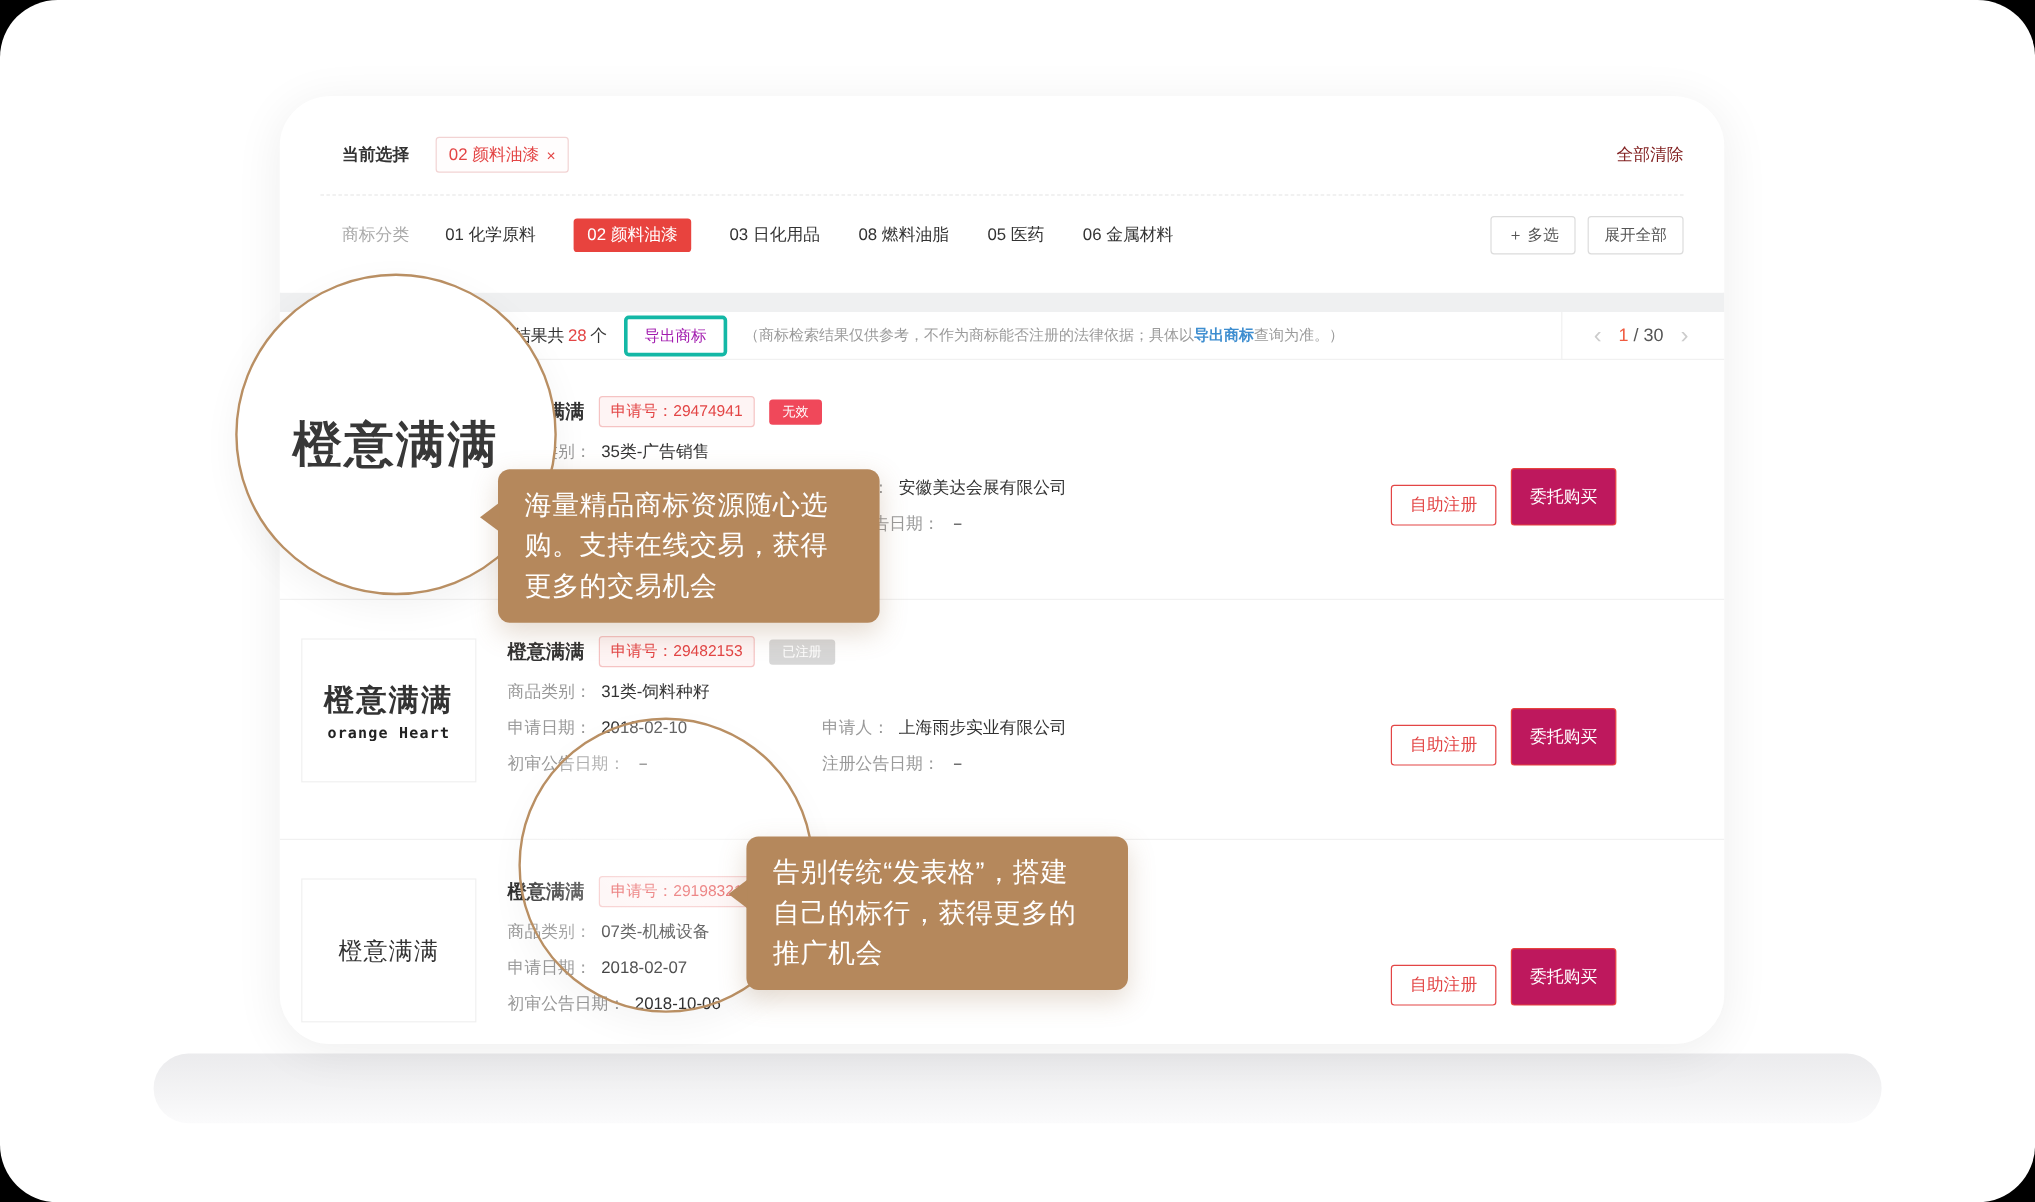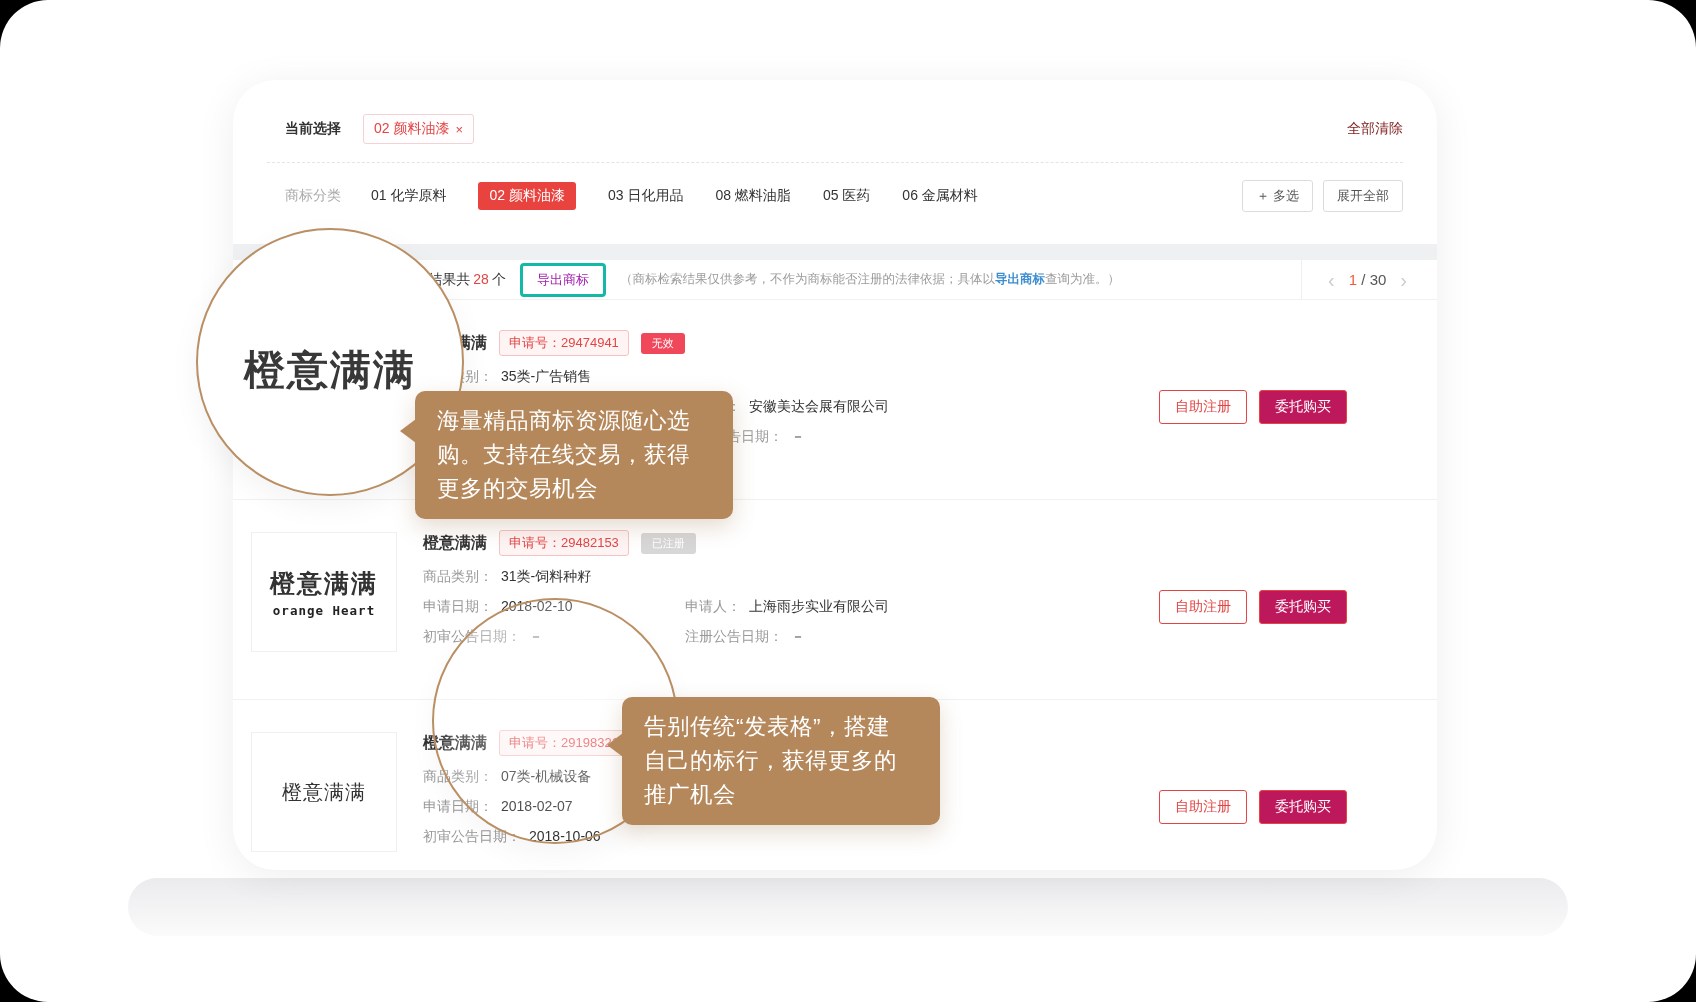--- a/index.html
+++ b/index.html
@@ -68,21 +68,21 @@
   .badge.registered { background:#d7d7d7; }
 
   .dline { display:flex; margin-top:12px; font-size:14px; }
   .fld { display:flex; white-space:nowrap; }
   .fld.w { width:262px; flex:none; }
   .fld .lab { color:#999; }
   .fld .val { color:#333; margin-left:8px; }
 
   .row-actions { display:flex; gap:12px; align-self:flex-start; margin-top:60px; margin-right:90px; flex:none; }
   .btn-outline { background:#fff; border:1px solid #e34545; color:#e34545; font-size:14px;
-    padding:7px 15px; border-radius:3px; cursor:pointer; font-family:inherit; white-space:nowrap; }
+    padding:7px 15px; border-radius:3px; cursor:pointer; font-family:inherit; white-space:nowrap;margin-top:14px; }
   .btn-solid { background:#be185d; border:1px solid #e8433e; color:#fff; font-size:14px;
     padding:7px 15px; border-radius:3px; cursor:pointer; font-family:inherit; white-space:nowrap; }
 
   
   .lens { position:absolute; border:2px solid #b98f63; border-radius:50%; z-index:5; }
   .lens1 { left:196px; top:228px; width:268px; height:268px; background:#fff;
     display:flex; align-items:center; justify-content:center;
     box-shadow:0 10px 30px rgba(0,0,0,.05); }
   .lens1 .big-mark { font-size:41px; font-weight:700; color:#383838; letter-spacing:2px; margin-top:16px; }
   .lens2 { left:432px; top:598px; width:246px; height:246px;

